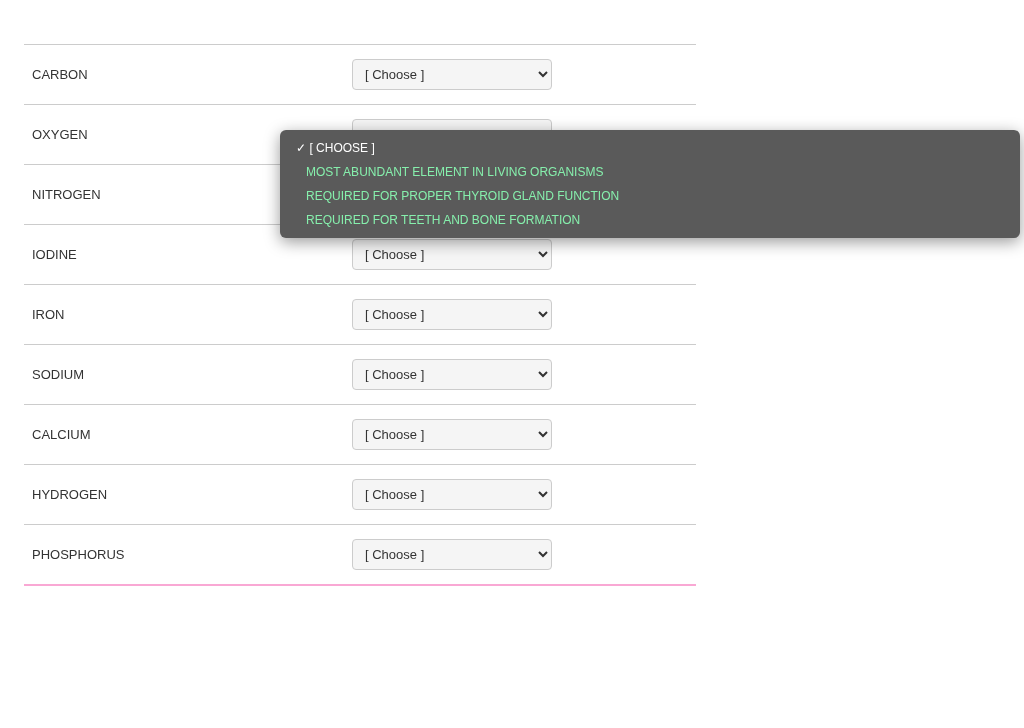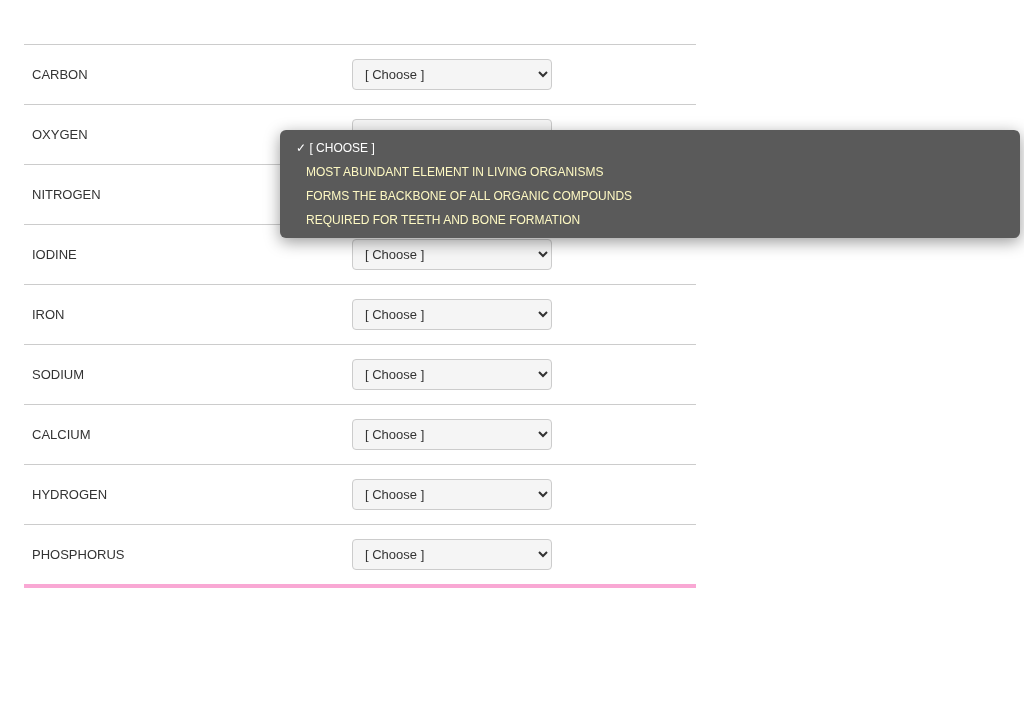--- a/index.html
+++ b/index.html
@@ -23,21 +23,21 @@
       margin-bottom: 24px;
     }
     .match-table {
       width: 100%;
       border-collapse: collapse;
     }
     .match-row {
       border-top: 1px solid #ccc;
     }
     .match-row:last-child {
-      border-bottom: 4px solid #f9a8d4;
+      border-bottom: 2px solid #f9a8d4;
     }
     .match-row td {
       padding: 14px 8px;
       vertical-align: middle;
     }
     .element-label {
       font-size: 13px;
       font-weight: normal;
       color: #333;
       text-transform: uppercase;
@@ -66,21 +66,21 @@
       width: 740px;
       background: #5a5a5a;
       border-radius: 6px;
       box-shadow: 0 4px 16px rgba(0,0,0,0.4);
       z-index: 100;
       padding: 6px 0;
     }
     .dropdown-item {
       padding: 5px 16px;
       font-size: 12px;
-      color: #fef9c3;
+      color: #86efac;
       text-transform: uppercase;
       cursor: pointer;
       white-space: nowrap;
     }
     .dropdown-item.selected {
       color: #fff;
     }
     .dropdown-item.selected::before {
       content: "✓ ";
       color: #fff;
@@ -132,16 +132,16 @@
         <tr class="match-row">
           <td class="element-label">PHOSPHORUS</td>
           <td class="select-cell"><select class="choose-select"><option value="opt-choose">[ Choose ]</option><option value="opt-1">MOST ABUNDANT ELEMENT IN LIVING ORGANISMS</option><option value="opt-2">USED TO MAKE PROTEINS AND NUCLEIC ACIDS (DNA/RNA)</option><option value="opt-3">USED TO MAKE NUCLEIC ACIDS, ATP, AND PHOSPHOLIPIDS</option><option value="opt-4">THIRD MOST ABUNDANT ELEMENT IN LIVING ORGANISMS. FOUND IN WATER AND MOST ORGANIC COMPOUNDS</option><option value="opt-5">ESSENTIAL FOR HEMOGLOBIN AND RED BLOOD CELL FORMATION</option><option value="opt-6">REQUIRED FOR PROPER THYROID GLAND FUNCTION</option><option value="opt-7">FORMS THE BACKBONE OF ALL ORGANIC COMPOUNDS</option><option value="opt-8">REQUIRED FOR TEETH AND BONE FORMATION</option><option value="opt-9">MAJOR ELECTROLYTE, IMPORTANT FOR FLUID BALANCE</option></select></td>
         </tr>
       </tbody>
   </table>
 
   <div class="dropdown-overlay" id="dropdown-overlay">
   <div class="dropdown-item selected">[ Choose ]</div>
       <div class="dropdown-item">MOST ABUNDANT ELEMENT IN LIVING ORGANISMS</div>
-      <div class="dropdown-item">FORMS THE BACKBONE OF ALL ORGANIC COMPOUNDS</div>
+      <div class="dropdown-item">REQUIRED FOR PROPER THYROID GLAND FUNCTION</div>
       <div class="dropdown-item">REQUIRED FOR TEETH AND BONE FORMATION</div>
     </div>
 </div>
 
 </body></html>

